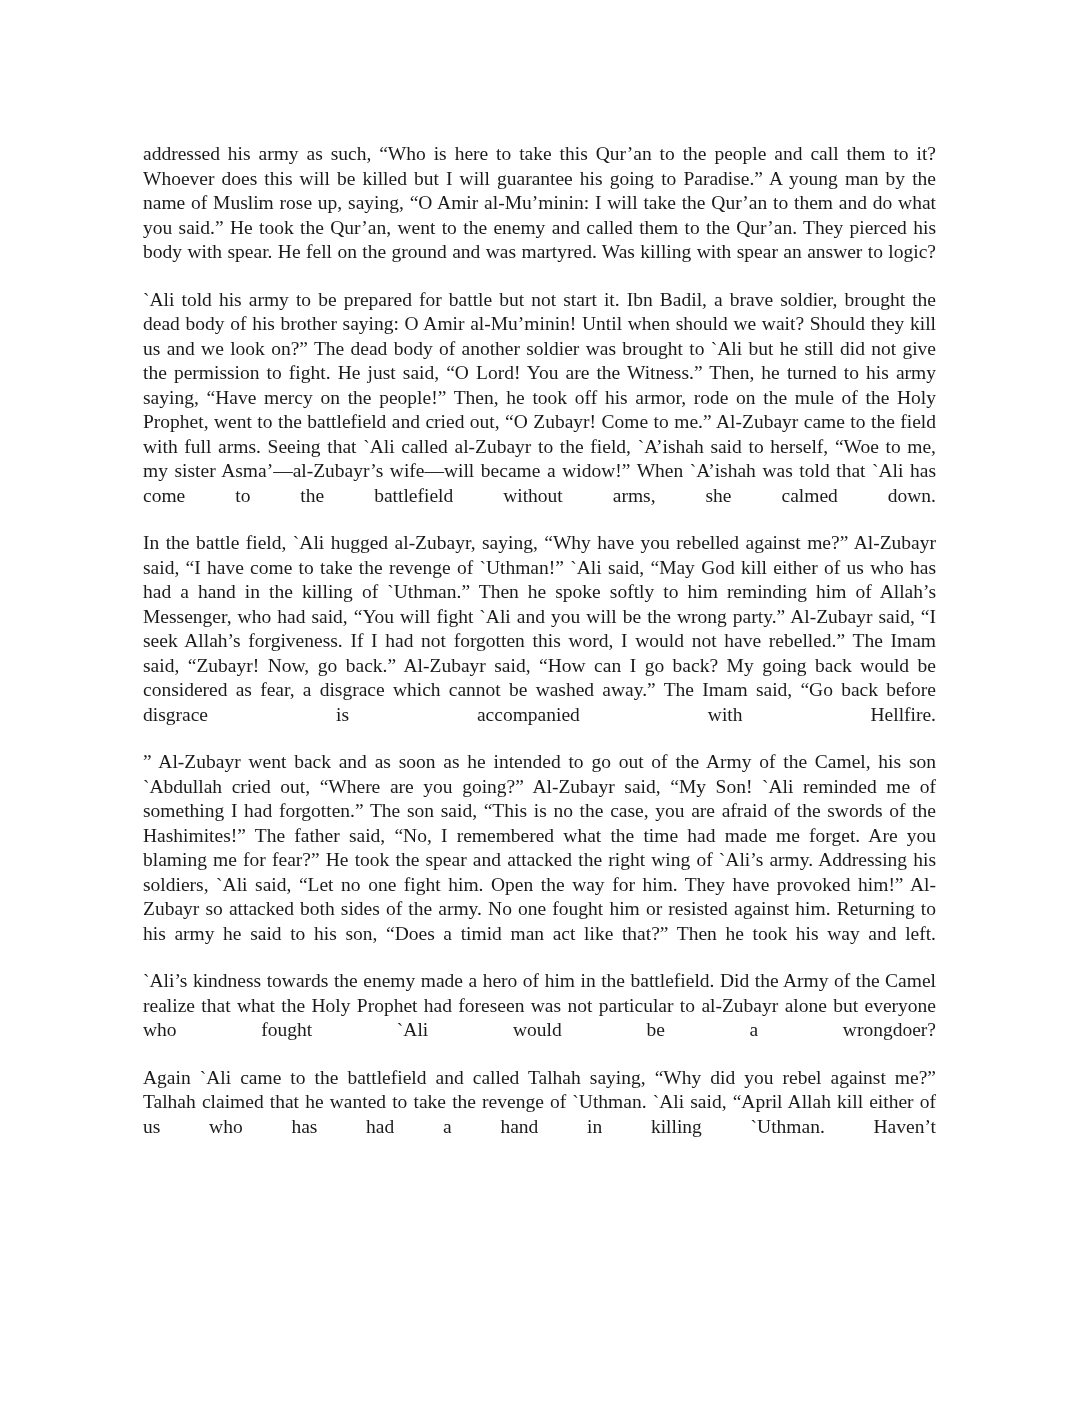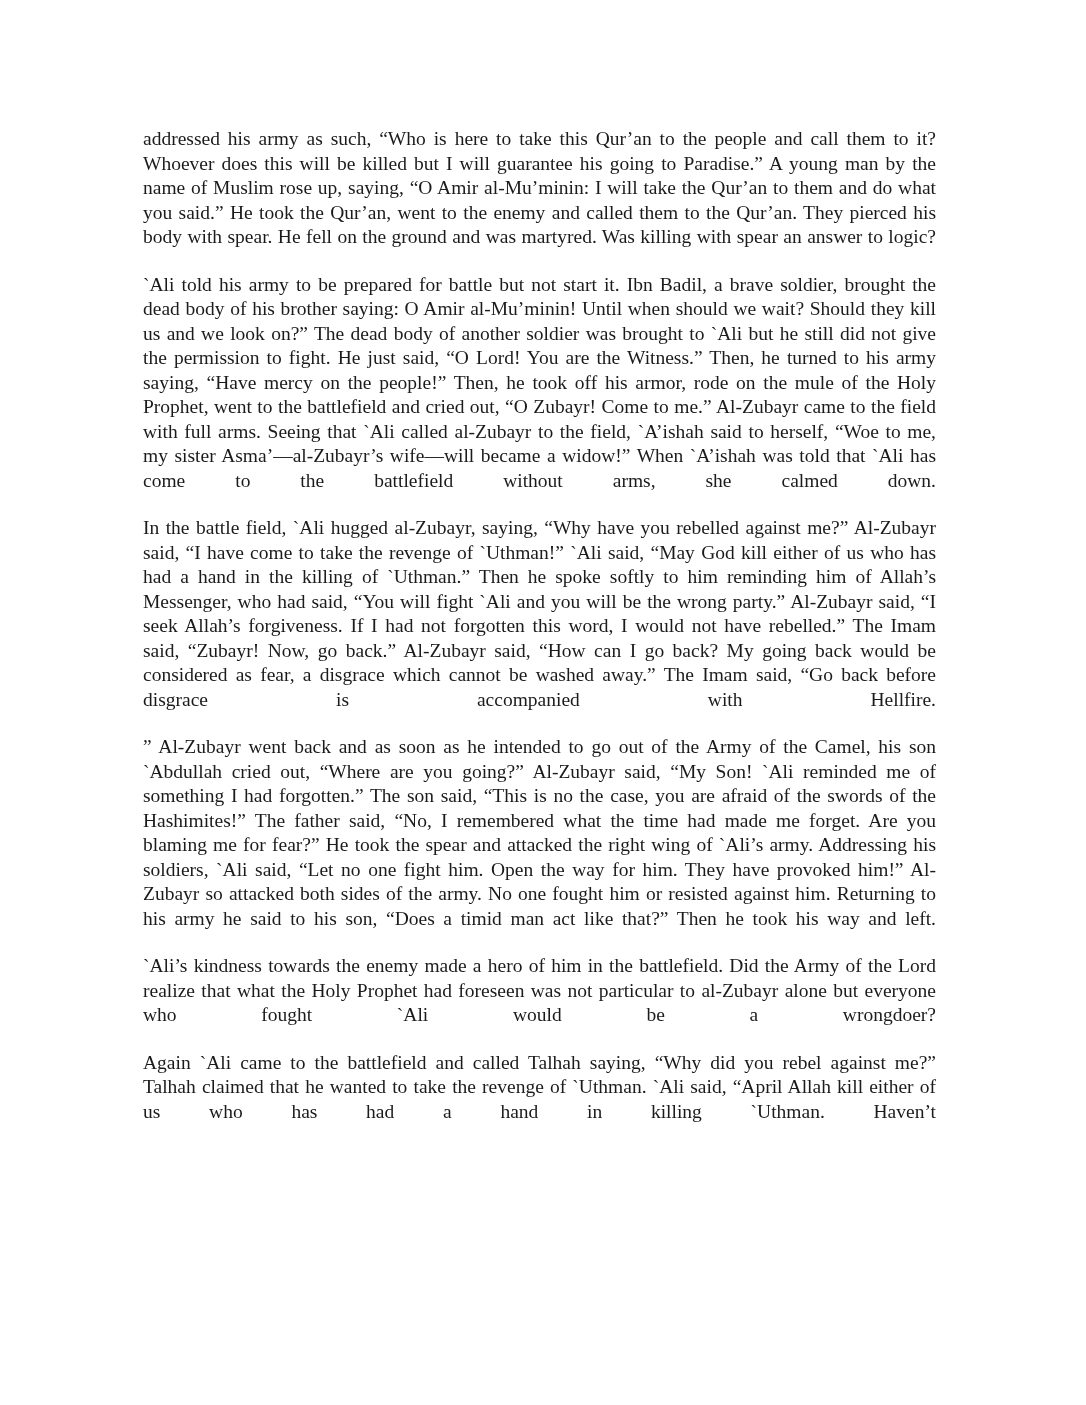--- a/index.html
+++ b/index.html
@@ -14,36 +14,36 @@
     background: #ffffff;
     overflow: hidden;
   }
   .text-block {
     position: absolute;
     left: 143px;
     top: 124px;
     width: 793px;
   }
   .text-block p {
-    margin: 3px 0 23px 0;
+    margin: 18px 0 23px 0;
     font-family: "Liberation Serif", "DejaVu Serif", serif;
     font-size: 19.5px;
     line-height: 24.5px;
     color: #1b1b1b;
     text-align: justify;
     text-align-last: justify;
     -moz-text-align-last: justify;
     word-spacing: 0.5px;
   }
 </style>
 </head>
 <body>
 
 <div class="page">
   <div class="text-block">
     <p>addressed his army as such, “Who is here to take this Qur’an to the people and call them to it? Whoever does this will be killed but I will guarantee his going to Paradise.” A young man by the name of Muslim rose up, saying, “O Amir al-Mu’minin: I will take the Qur’an to them and do what you said.” He took the Qur’an, went to the enemy and called them to the Qur’an. They pierced his body with spear. He fell on the ground and was martyred. Was killing with spear an answer to logic?</p>
     <p>`Ali told his army to be prepared for battle but not start it. Ibn Badil, a brave soldier, brought the dead body of his brother saying: O Amir al-Mu’minin! Until when should we wait? Should they kill us and we look on?” The dead body of another soldier was brought to `Ali but he still did not give the permission to fight. He just said, “O Lord! You are the Witness.” Then, he turned to his army saying, “Have mercy on the people!” Then, he took off his armor, rode on the mule of the Holy Prophet, went to the battlefield and cried out, “O Zubayr! Come to me.” Al-Zubayr came to the field with full arms. Seeing that `Ali called al-Zubayr to the field, `A’ishah said to herself, “Woe to me, my sister Asma’—al-Zubayr’s wife—will became a widow!” When `A’ishah was told that `Ali has come to the battlefield without arms, she calmed down.</p>
     <p>In the battle field, `Ali hugged al-Zubayr, saying, “Why have you rebelled against me?” Al-Zubayr said, “I have come to take the revenge of `Uthman!” `Ali said, “May God kill either of us who has had a hand in the killing of `Uthman.” Then he spoke softly to him reminding him of Allah’s Messenger, who had said, “You will fight `Ali and you will be the wrong party.” Al-Zubayr said, “I seek Allah’s forgiveness. If I had not forgotten this word, I would not have rebelled.” The Imam said, “Zubayr! Now, go back.” Al-Zubayr said, “How can I go back? My going back would be considered as fear, a disgrace which cannot be washed away.” The Imam said, “Go back before disgrace is accompanied with Hellfire.</p>
     <p>” Al-Zubayr went back and as soon as he intended to go out of the Army of the Camel, his son `Abdullah cried out, “Where are you going?” Al-Zubayr said, “My Son! `Ali reminded me of something I had forgotten.” The son said, “This is no the case, you are afraid of the swords of the Hashimites!” The father said, “No, I remembered what the time had made me forget. Are you blaming me for fear?” He took the spear and attacked the right wing of `Ali’s army. Addressing his soldiers, `Ali said, “Let no one fight him. Open the way for him. They have provoked him!” Al-Zubayr so attacked both sides of the army. No one fought him or resisted against him. Returning to his army he said to his son, “Does a timid man act like that?” Then he took his way and left.</p>
-    <p>`Ali’s kindness towards the enemy made a hero of him in the battlefield. Did the Army of the Lord realize that what the Holy Prophet had foreseen was not particular to al-Zubayr alone but everyone who fought `Ali would be a wrongdoer?</p>
+    <p>`Ali’s kindness towards the enemy made a hero of him in the battlefield. Did the Army of the Camel realize that what the Holy Prophet had foreseen was not particular to al-Zubayr alone but everyone who fought `Ali would be a wrongdoer?</p>
     <p>Again `Ali came to the battlefield and called Talhah saying, “Why did you rebel against me?” Talhah claimed that he wanted to take the revenge of `Uthman. `Ali said, “April Allah kill either of us who has had a hand in killing `Uthman. Haven’t</p>
   </div>
 </div>
 
 </body></html>

